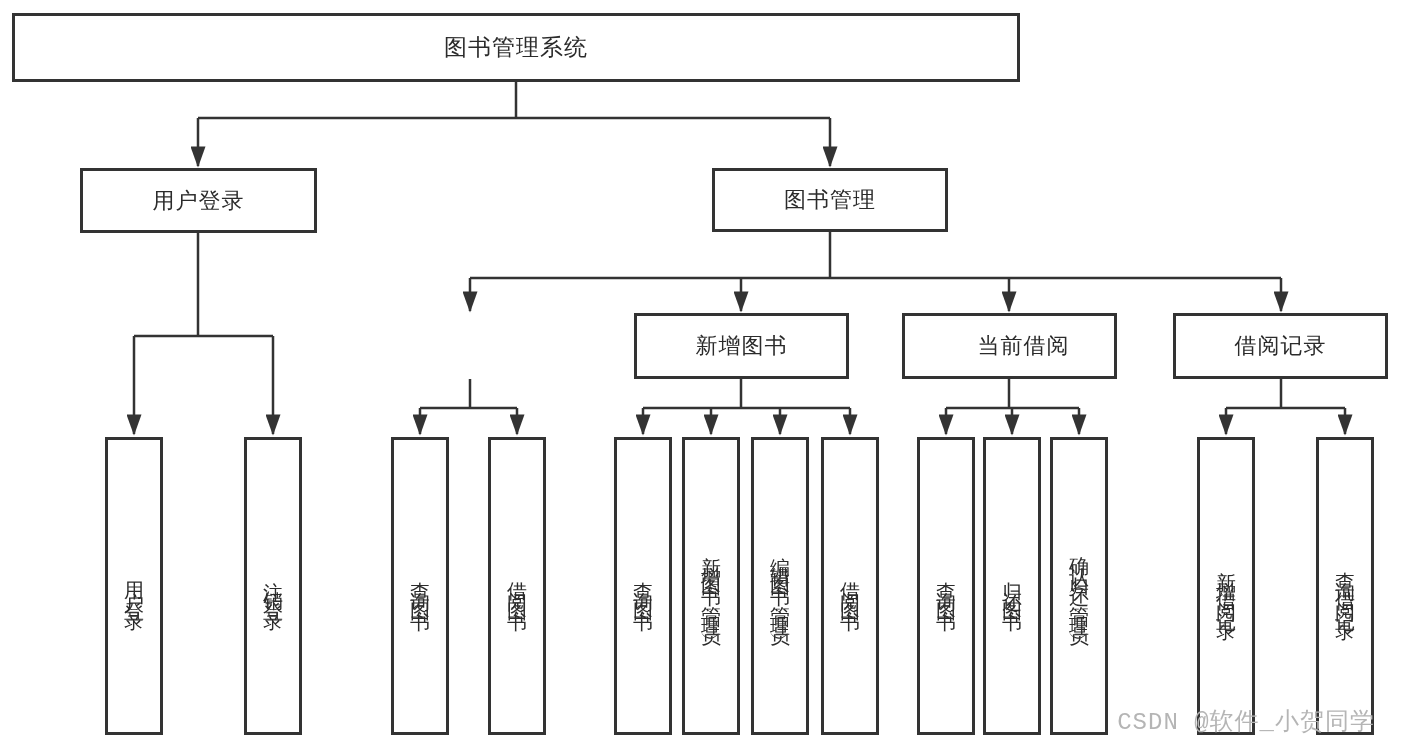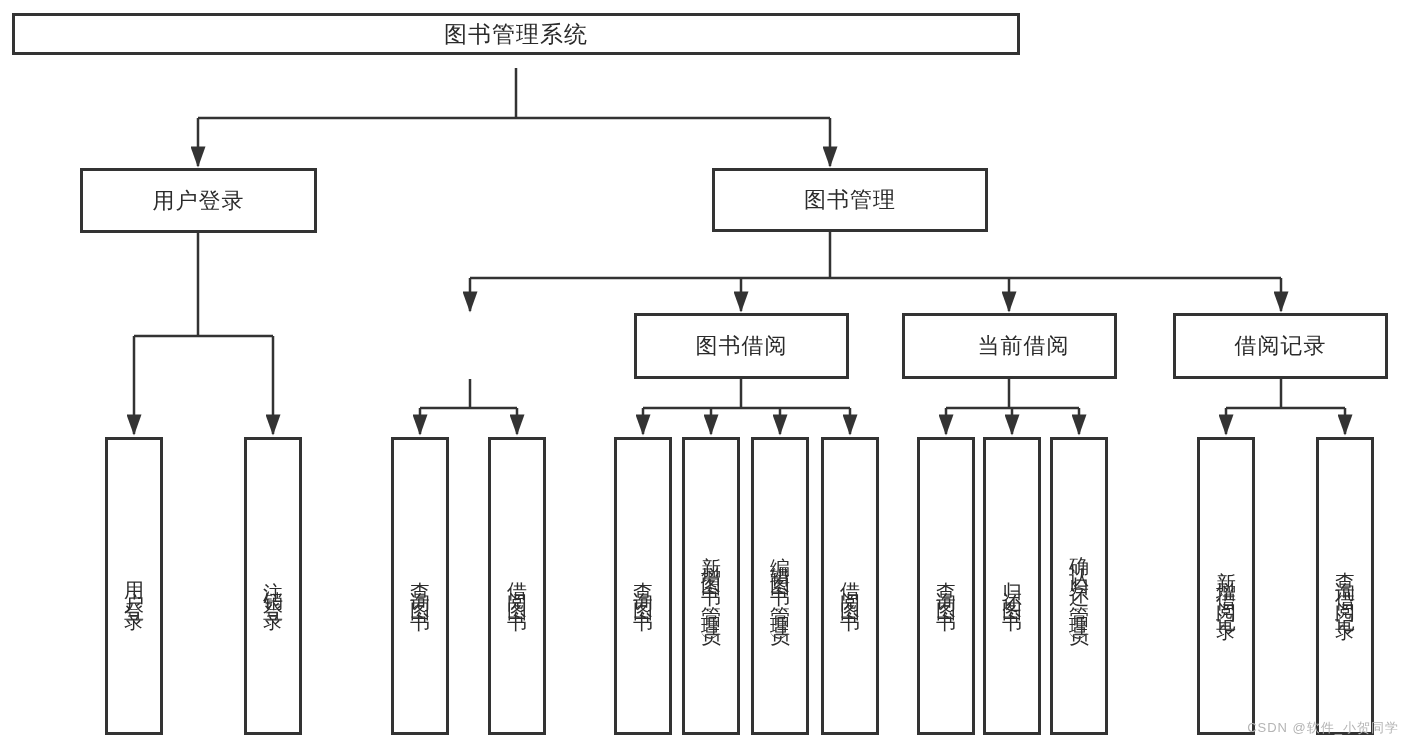--- a/index.html
+++ b/index.html
@@ -27,22 +27,22 @@
     position:absolute;box-sizing:border-box;top:437px;height:298px;width:58px;
     border:3px solid var(--line);background:var(--background);
     display:flex;align-items:center;justify-content:center;
   }
   .vtext{
     writing-mode:vertical-rl;text-orientation:mixed;
     font-size:20px;line-height:1.05;letter-spacing:10px;color:var(--text);
     white-space:nowrap;
   }
   .watermark{
-    position:absolute;right:6px;bottom:10px;font-size:13px;
-    color:var(--watermark);letter-spacing:1px;white-space:nowrap;
+    position:absolute;right:30px;bottom:10px;font-size:24px;
+    color:var(--watermark);letter-spacing:1px;white-space:nowrap;font-family:Liberation Mono, monospace;
   }
 </style>
 </head>
 <body>
 
 <div class="canvas">
 
   <svg class="connectors" viewBox="0 0 1405 747" xmlns="http://www.w3.org/2000/svg">
     <defs>
       <marker id="arrow" viewBox="0 0 14 10" refX="13" refY="5" markerUnits="userSpaceOnUse" markerWidth="23" markerHeight="15" orient="auto">
@@ -91,33 +91,33 @@
       <path class="wire" d="M1079,408 V434" marker-end="url(#arrow)"></path>
     </g>
     <g>
       <path class="wire" d="M1281,379 V408"></path>
       <path class="wire" d="M1226,408 H1345"></path>
       <path class="wire" d="M1226,408 V434" marker-end="url(#arrow)"></path>
       <path class="wire" d="M1345,408 V434" marker-end="url(#arrow)"></path>
     </g>
   </svg>
 
-  <div class="hnode root" style="left:12px;top:13px;width:1008px;height:42px;">
+  <div class="hnode root" style="left:12px;top:13px;width:1008px;height:69px;">
     <span>图书管理系统</span>
   </div>
 
   <div class="hnode" style="left:80px;top:168px;width:237px;height:65px;">
     <span>用户登录</span>
   </div>
-  <div class="hnode" style="left:712px;top:168px;width:276px;height:64px;">
+  <div class="hnode" style="left:712px;top:168px;width:236px;height:64px;">
     <span>图书管理</span>
   </div>
 
   <div class="hnode" style="left:634px;top:313px;width:215px;height:66px;">
-    <span>图书借阅</span>
+    <span>新增图书</span>
   </div>
   <div class="hnode" style="left:902px;top:313px;width:215px;height:66px;padding-left:28px;">
     <span>当前借阅</span>
   </div>
   <div class="hnode" style="left:1173px;top:313px;width:215px;height:66px;">
     <span>借阅记录</span>
   </div>
 
   <div class="leaf" style="left:105px;">
     <span class="vtext">用户登录</span>

